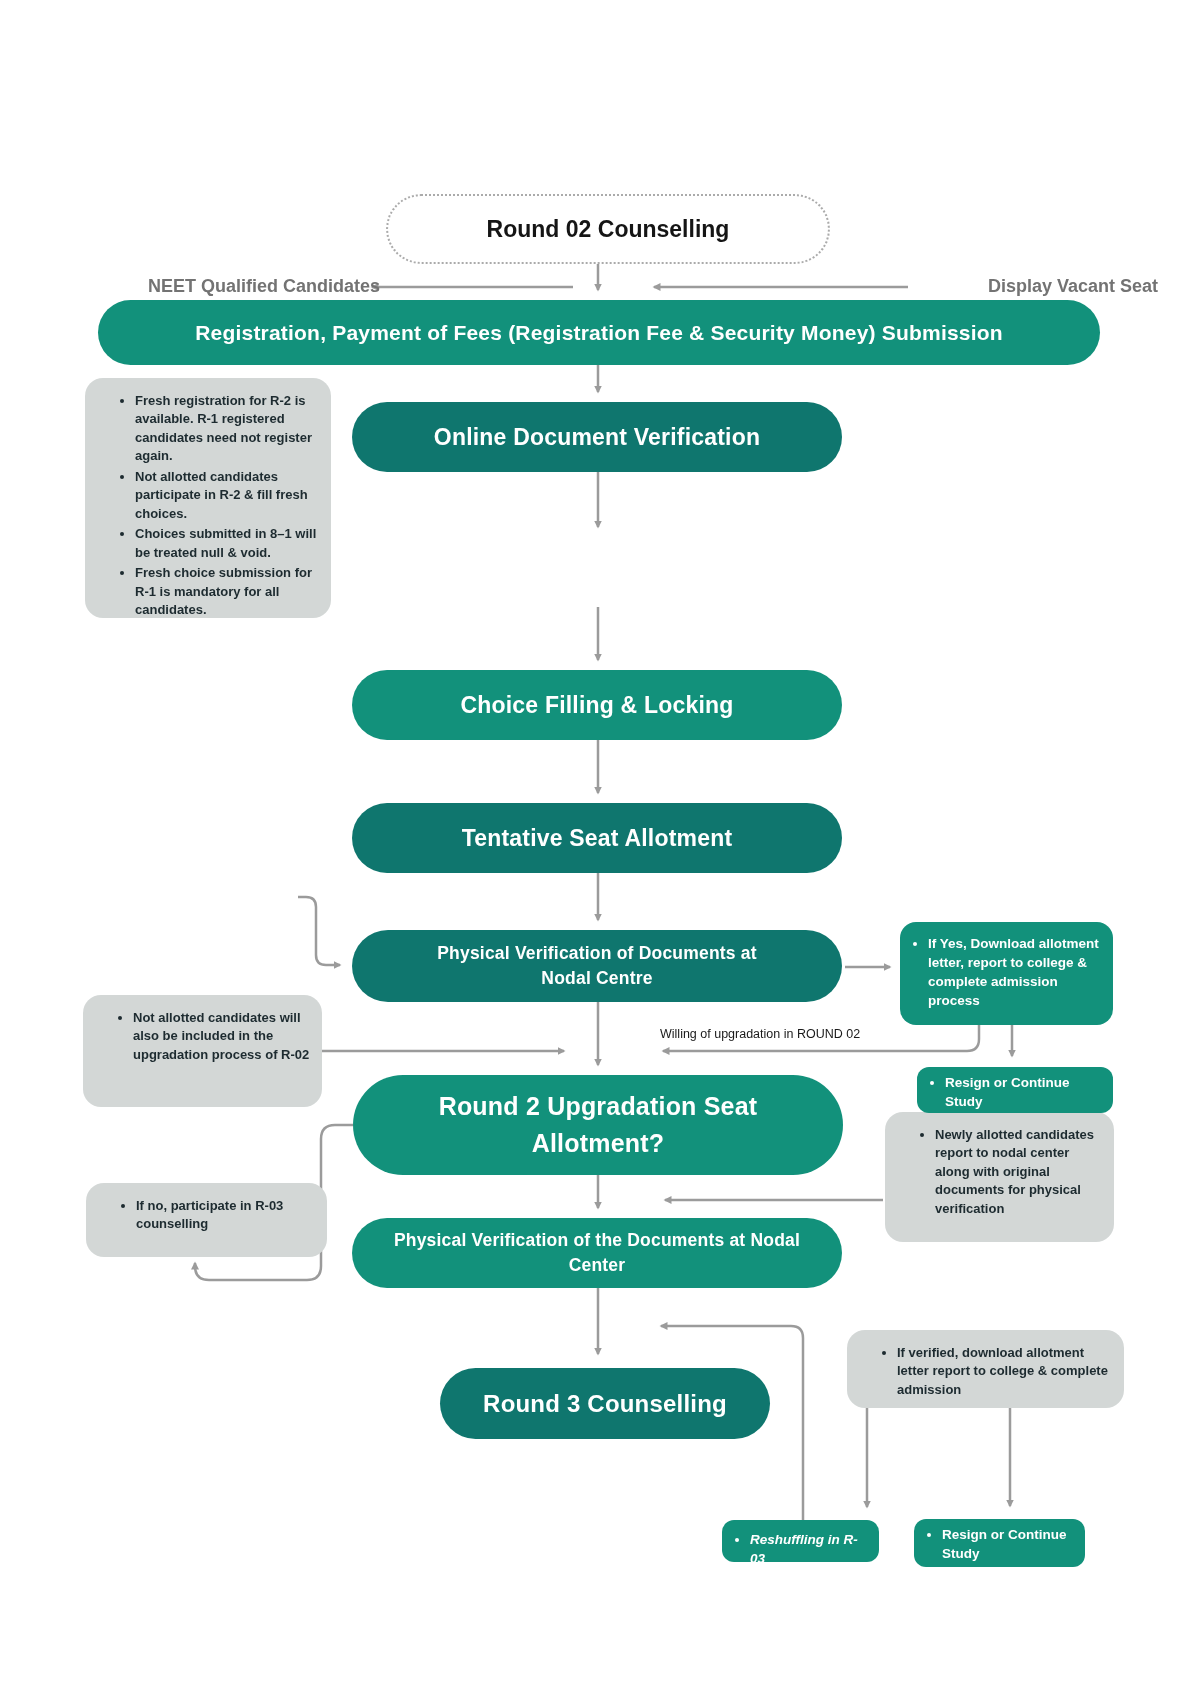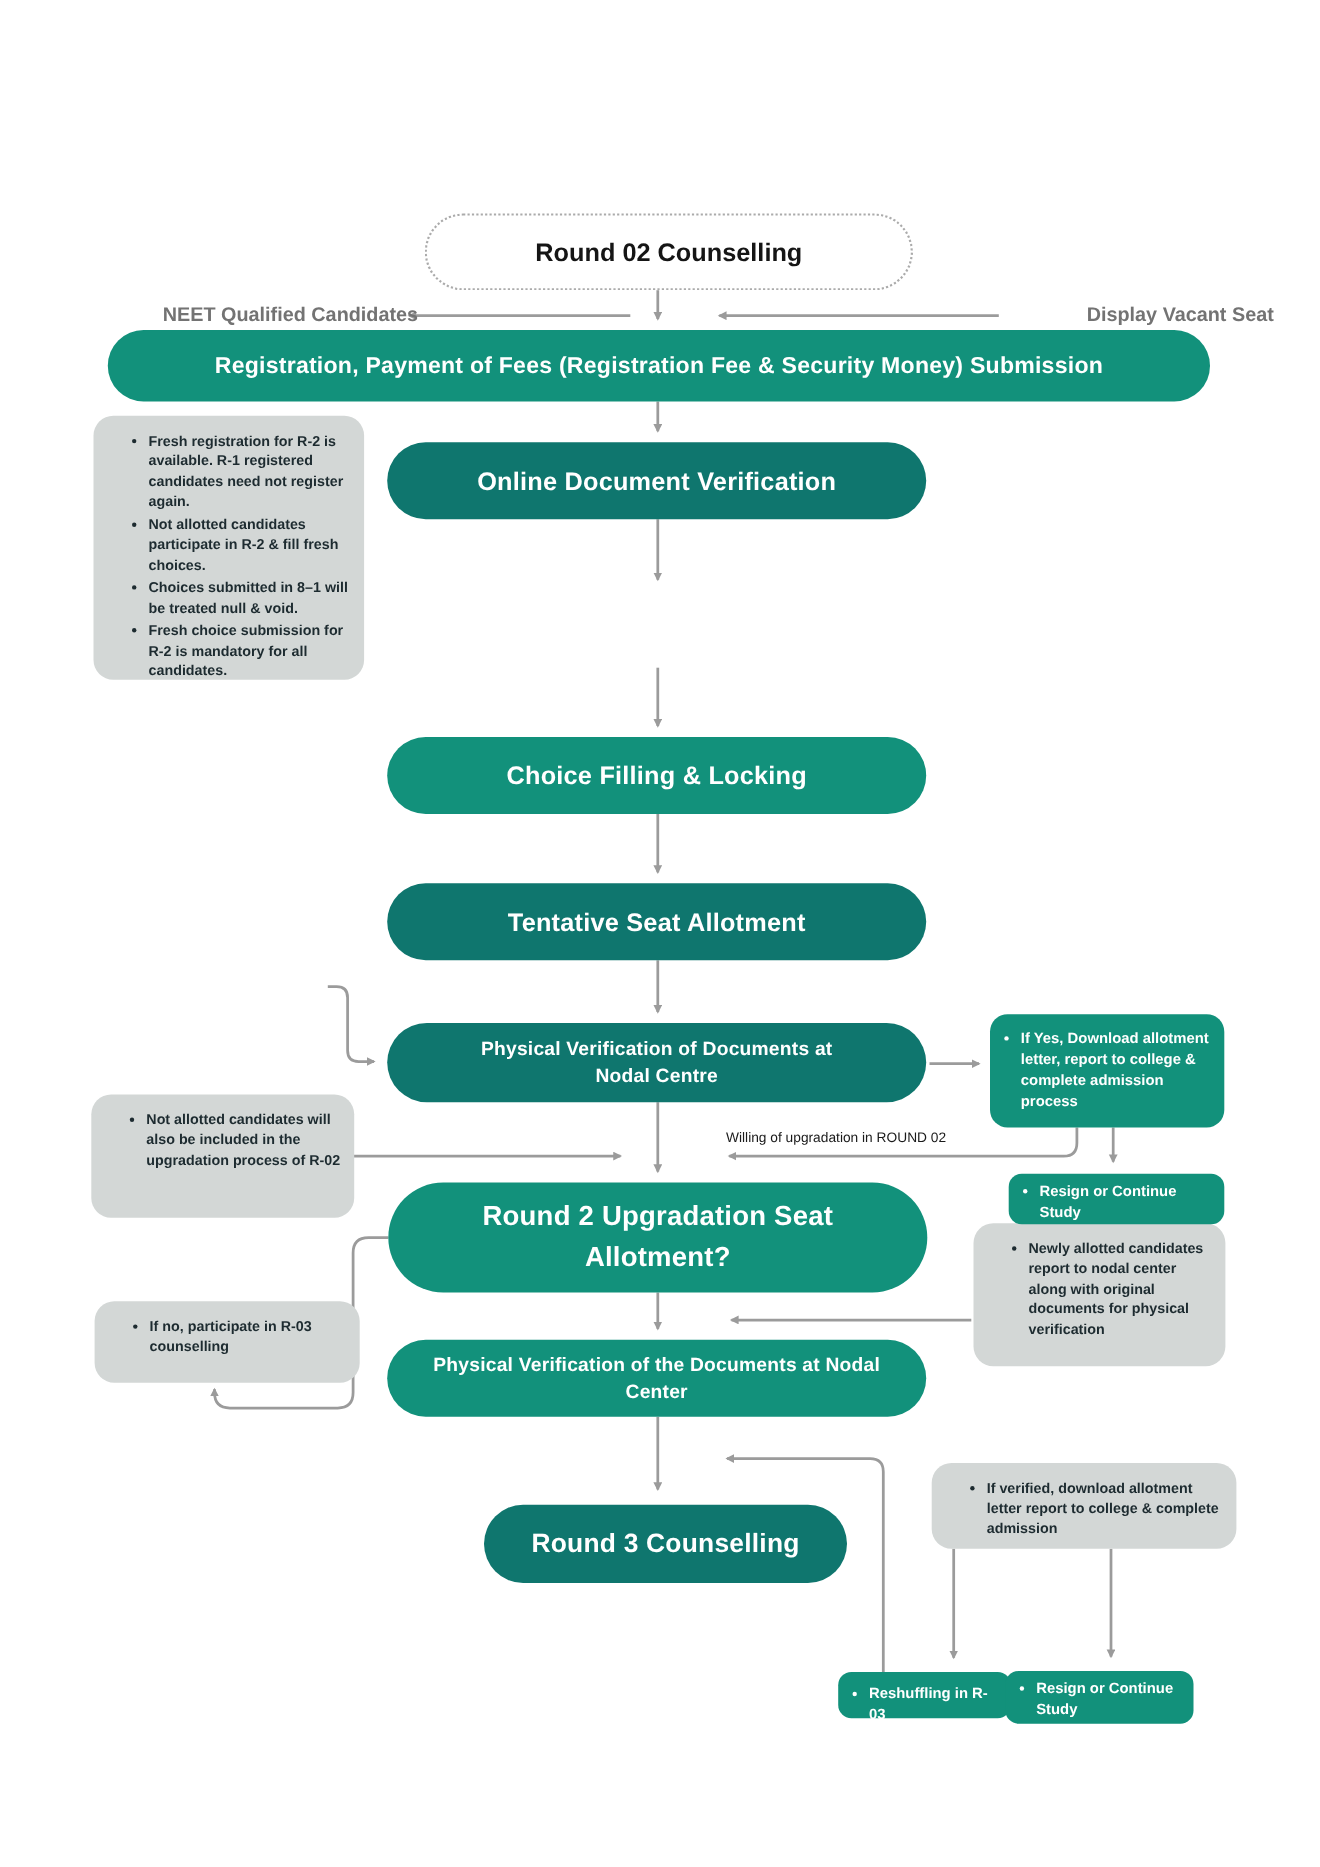--- a/index.html
+++ b/index.html
@@ -98,21 +98,21 @@
     <span class="inner" style="max-width:430px;">Physical Verification of the Documents at Nodal Center</span>
   </div>
 
   <div class="pill green stadium" style="left:440px;top:1368px;width:330px;height:71px;font-size:24px;">Round 3 Counselling</div>
 
   <div class="note" style="left:85px;top:378px;width:222px;height:240px;">
     <ul>
       <li>Fresh registration for R-2 is available. R-1 registered candidates need not register again.</li>
       <li>Not allotted candidates participate in R-2 &amp; fill fresh choices.</li>
       <li>Choices submitted in 8–1 will be treated null &amp; void.</li>
-      <li>Fresh choice submission for R-2 is mandatory for all candidates.</li>
+      <li>Fresh choice submission for R-1 is mandatory for all candidates.</li>
     </ul>
   </div>
 
 
   <div class="note" style="left:83px;top:995px;width:215px;height:112px;">
     <ul>
       <li>Not allotted candidates will also be included in the upgradation process of R-02</li>
     </ul>
   </div>
 
@@ -139,21 +139,21 @@
       <li>If Yes, Download allotment letter, report to college &amp; complete admission process</li>
     </ul>
   </div>
 
   <div class="tealnote" style="left:917px;top:1067px;width:196px;height:46px;border-radius:12px;">
     <ul style="padding-top:6px;">
       <li>Resign or Continue Study</li>
     </ul>
   </div>
 
-  <div class="tealnote" style="left:762px;top:1520px;width:157px;height:42px;border-radius:12px;">
+  <div class="tealnote" style="left:722px;top:1520px;width:157px;height:42px;border-radius:12px;font-style:italic;">
     <ul style="padding-top:10px;">
       <li>Reshuffling in R-03</li>
     </ul>
   </div>
 
   <div class="tealnote" style="left:914px;top:1519px;width:171px;height:48px;border-radius:12px;">
     <ul style="padding-top:6px;">
       <li>Resign or Continue Study</li>
     </ul>
   </div>

